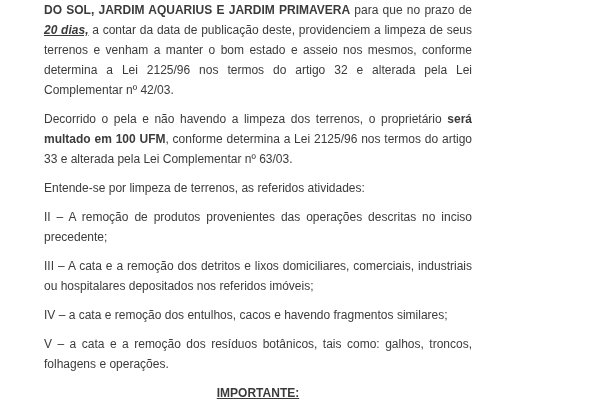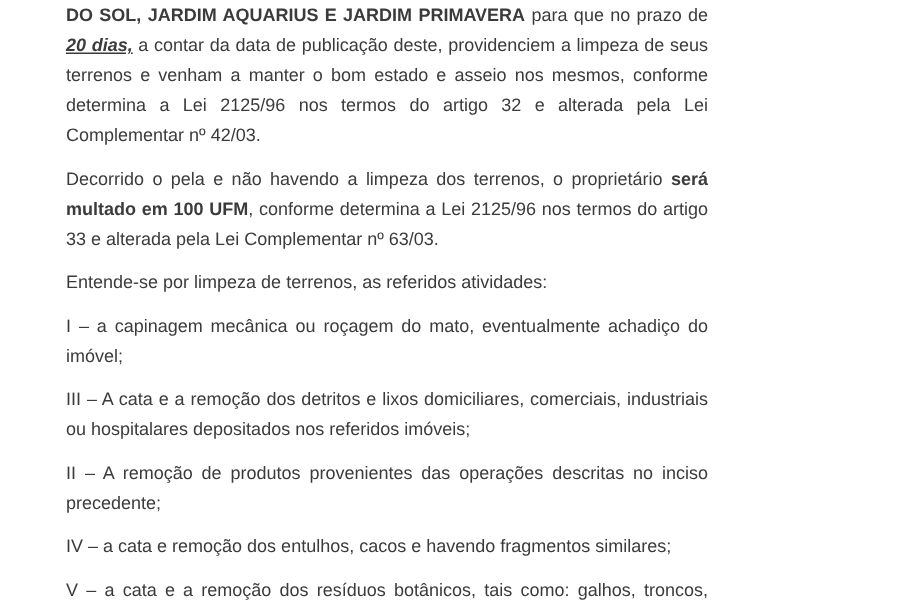--- a/index.html
+++ b/index.html
@@ -44,25 +44,24 @@
 <body>
 
 <div class="page">
 
   <p><span class="seg-bold">DO SOL, JARDIM AQUARIUS E JARDIM PRIMAVERA</span><span> para que no prazo de </span><span class="seg-deadline">20 dias,</span><span> a contar da data de publicação deste, providenciem a limpeza de seus terrenos e venham a manter o bom estado e asseio nos mesmos, conforme determina a Lei 2125/96 nos termos do artigo 32 e alterada pela Lei Complementar nº 42/03.</span></p>
 
   <p><span>Decorrido o pela e não havendo a limpeza dos terrenos, o proprietário </span><span class="seg-bold">será multado em 100 UFM</span><span>, conforme determina a Lei 2125/96 nos termos do artigo 33 e alterada pela Lei Complementar nº 63/03.</span></p>
 
   <p>Entende-se por limpeza de terrenos, as referidos atividades:</p>
 
-  <p>I – a capinagem mecânica ou roçagem do mato, eventualmente achadiço do imóvel;</p>
+
+  <p>II – A remoção de produtos provenientes das operações descritas no inciso precedente;</p>
 
   <p>III – A cata e a remoção dos detritos e lixos domiciliares, comerciais, industriais ou hospitalares depositados nos referidos imóveis;</p>
 
-  <p>II – A remoção de produtos provenientes das operações descritas no inciso precedente;</p>
-
   <p>IV – a cata e remoção dos entulhos, cacos e havendo fragmentos similares;</p>
 
-  <p>V – a cata e a remoção dos resíduos botânicos, tais como: galhos, troncos, folhagens e congêneres.</p>
+  <p>V – a cata e a remoção dos resíduos botânicos, tais como: galhos, troncos, folhagens e operações.</p>
 
   <p class="important-heading"><span>IMPORTANTE:</span></p>
 
 </div>
 
 </body></html>

